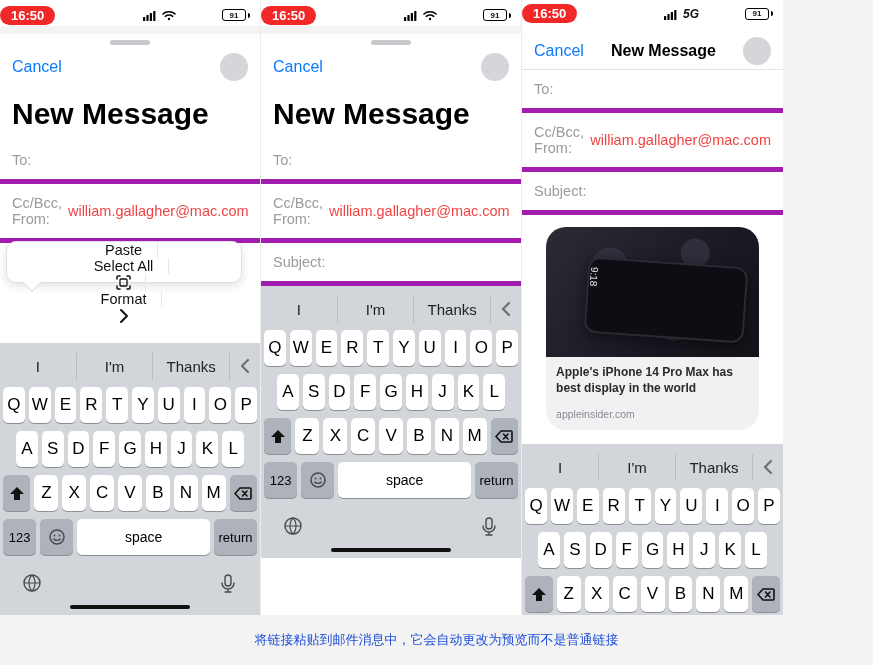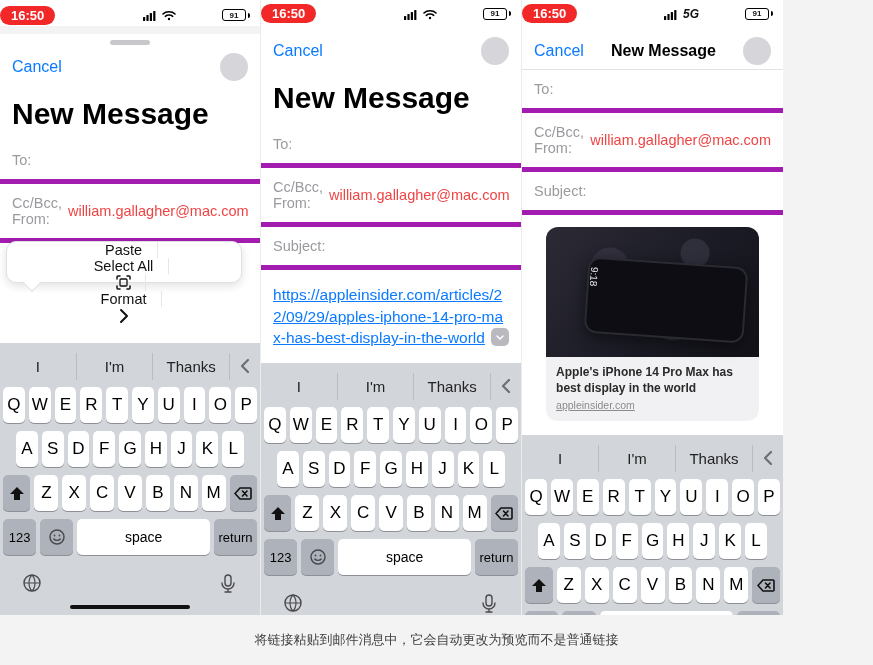--- a/index.html
+++ b/index.html
@@ -39,31 +39,31 @@
 
   
   .popover-wrap { position:relative; height:0; }
   .popover { position:absolute; top:-2px; left:6px; right:18px; height:42px; background:#fff; border:1px solid #e0e0e3; border-radius:10px; box-shadow:0 3px 10px rgba(0,0,0,.12); display:flex; align-items:center;flex-direction:column; }
   .pop-item { padding:0 15px; font-size:14.5px; color:#111; border-right:1px solid #e6e6e9; height:100%; display:flex; align-items:center; }
   .pop-item.icon { padding:0 13px; }
   .pop-item:last-child { border-right:none; }
   .pop-tail { position:absolute; left:18px; bottom:-7px; width:14px; height:14px; background:#fff; border-left:1px solid #e0e0e3; border-bottom:1px solid #e0e0e3; transform:rotate(-45deg); }
 
   
-  .preview { margin:10px 12px 0 12px; border-radius:12px; overflow:hidden; background:#f1f1f3; }
+  .preview { margin:10px 12px 0 12px; border-radius:20px; overflow:hidden; background:#f1f1f3; }
   .preview-img { height:130px; background:linear-gradient(130deg,#2b2a35 0%, #1a1a24 60%, #121218 100%); position:relative; }
   .preview-img::before { content:""; position:absolute; inset:0; background:
       radial-gradient(circle at 30% 30%, #3b3a49 0 18px, transparent 19px),
       radial-gradient(circle at 70% 20%, #3c3b4a 0 14px, transparent 15px),
       radial-gradient(circle at 60% 70%, #41404f 0 22px, transparent 23px); opacity:.6; }
   .fake-phone { position:absolute; left:40px; top:35px; width:160px; height:76px; background:#0d0d13; border-radius:12px; transform:rotate(4deg); border:2px solid #2a2a33; box-shadow:0 4px 14px rgba(0,0,0,.5); }
   .fake-phone::after{ content:"9:18"; color:#eee; font-size:10px; position:absolute; left:10px; top:8px; transform:rotate(90deg); transform-origin:left top; }
   .preview-meta { padding:8px 10px 10px 10px; }
   .preview-title { font-size:12px; font-weight:600; color:#2a2a2a; line-height:1.3; }
-  .preview-domain { font-size:10.5px; color:#8a8a8f; margin-top:3px;text-decoration:underline; }
+  .preview-domain { font-size:10.5px; color:#8a8a8f; margin-top:12px; }
 
   
   .kbd { background:#d2d5da; padding-top:6px; }
   .sugg { display:flex; align-items:center; height:34px; }
   .sugg-cell { flex:1; text-align:center; font-size:15px; color:#222; border-right:1px solid #b9bdc3; padding:5px 0; }
   .sugg-cell:last-of-type { border-right:none; }
   .sugg-chevron { width:30px; display:flex; align-items:center; justify-content:center; color:#6b6f76; }
   .krow { display:flex; padding:4px 3px; gap:4px; }
   .key { flex:1; background:#fff; border-radius:5px; height:36px; display:flex; align-items:center; justify-content:center; font-size:17px; box-shadow:0 1px 0 #8d9096; }
   .key.fn { background:#aeb3bb; font-size:13px; }
@@ -71,21 +71,21 @@
   .key.wide { flex:1.3; }
   .krow.indent { padding-left:16px; padding-right:16px; }
   .shift-row { display:flex; padding:4px 3px; gap:4px; }
   .shift-row .key.fn { flex:1.15; }
   .bottom-row { display:flex; padding:4px 3px 6px 3px; gap:4px; }
   .globe-row { display:flex; justify-content:space-between; align-items:center; padding:6px 22px 0 22px; height:38px; }
   .globe-row svg { display:block; }
   .home-ind { width:120px; height:4px; background:#111; border-radius:3px; margin:6px auto 6px auto; }
   svg.ic { display:block; }
 
-  .caption { text-align:center; font-size:13px; color:#404040; padding:16px 0 10px 0; width:873px; }
+  .caption { text-align:center; font-size:13px; color:#1d4ed8; padding:16px 0 10px 0; width:873px; }
 </style>
 </head>
 <body>
 
 <svg width="0" height="0" style="position:absolute">
   <defs>
     <g id="i-signal">
         <rect x="0" y="8" width="2.2" height="4" rx=".6" fill="#000"></rect>
         <rect x="3.4" y="6" width="2.2" height="6" rx=".6" fill="#000"></rect>
         <rect x="6.8" y="4" width="2.2" height="8" rx=".6" fill="#000"></rect>
@@ -305,28 +305,20 @@
     <div class="field">
         <span>To:</span>
       </div>
     <div class="field">
       <span>Cc/Bcc, From:</span>
       <span class="val">william.gallagher@mac.com</span>
     </div>
     <div class="field">
         <span>Subject:</span>
       </div>
-    <div class="body-area">
-      <a class="body-link">https://appleinsider.com/articles/22/09/29/apples-iphone-14-pro-max-has-best-display-in-the-world</a>
-      <span class="link-chip">
-          <svg width="10" height="9">
-            <use href="#i-downchev"></use>
-          </svg>
-        </span>
-    </div>
 
     <div class="kbd">
       <div class="sugg">
         <div class="sugg-cell">I</div>
         <div class="sugg-cell">I'm</div>
         <div class="sugg-cell">Thanks</div>
         <div class="sugg-chevron">
             <svg width="16" height="18">
               <use href="#i-chevron-left"></use>
             </svg>

